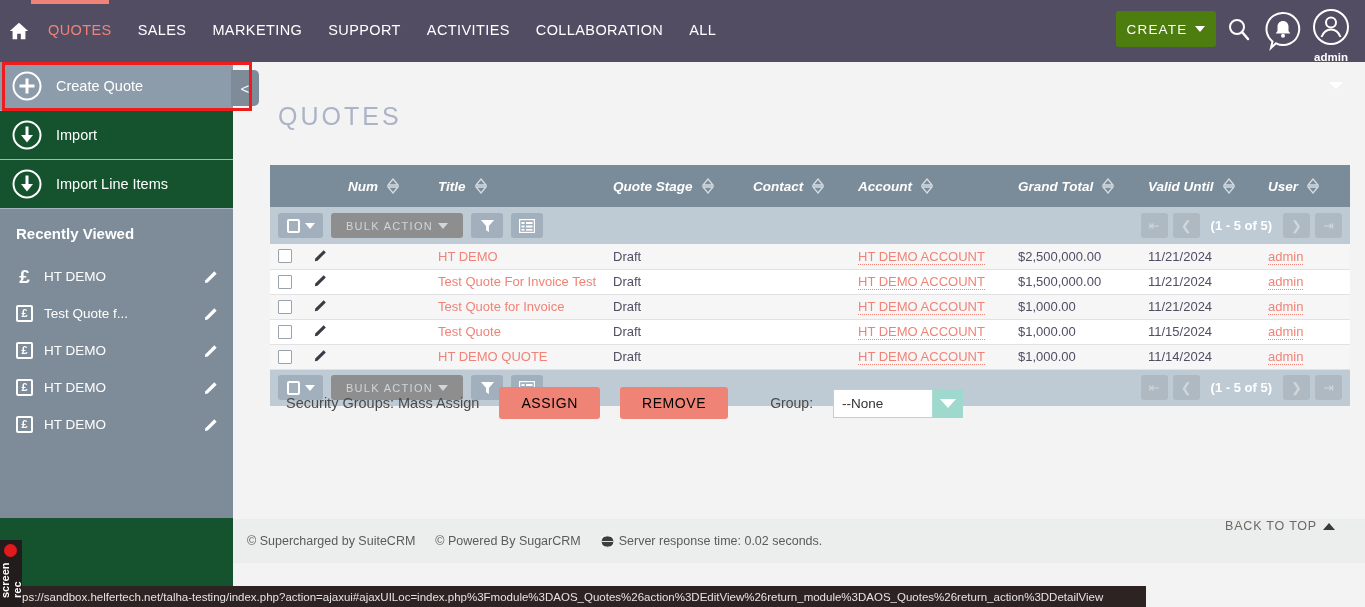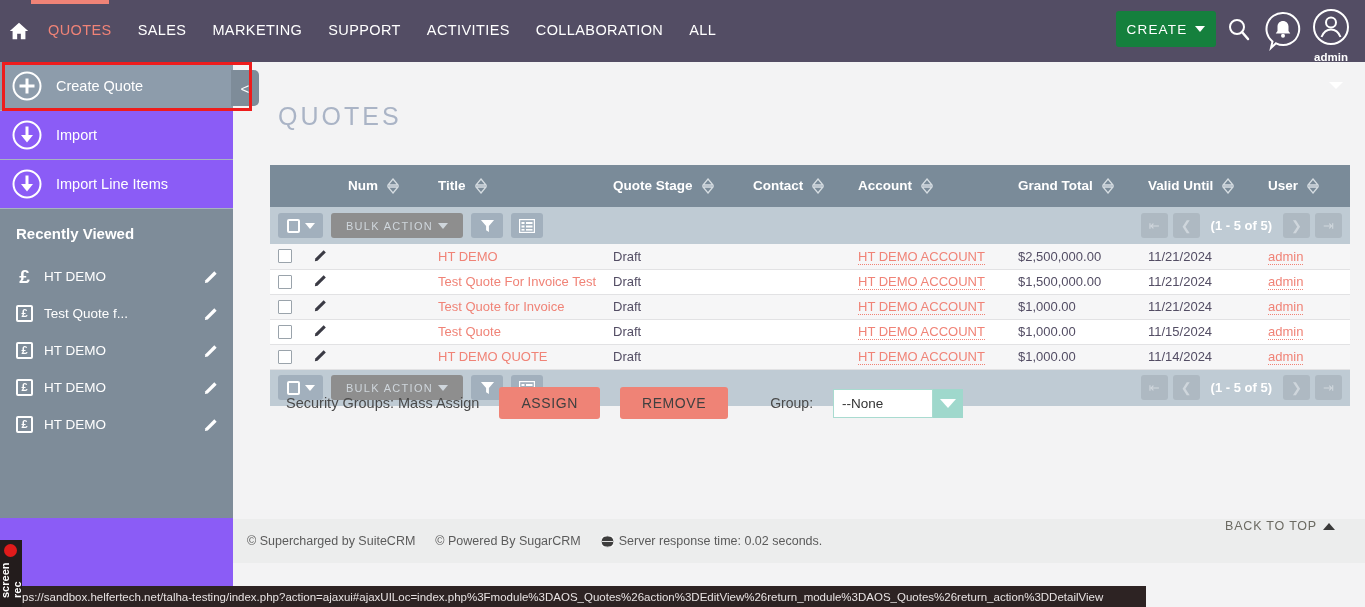--- a/index.html
+++ b/index.html
@@ -29,38 +29,38 @@
   }
   .navlist .nav {
     color: #ffffff; font-size: 14.5px; letter-spacing: .4px;
     padding: 0 13px; cursor: pointer; white-space: nowrap;
     font-weight: 400;
   }
   .navlist .nav.active { color: #f08377; }
 
   .create-btn {
     position: absolute; right: 149px; top: 11px;
-    width: 100px; height: 36px; background: #15803d; border-radius: 3px;
+    width: 100px; height: 36px; background: #4d7c0f; border-radius: 3px;
     color: #fff; font-size: 13.5px; letter-spacing: 1.2px;
     display: flex; align-items: center; justify-content: center; gap: 8px;
     cursor: pointer;
   }
   .caret-down {
     width: 0; height: 0; border-left: 5px solid transparent;
     border-right: 5px solid transparent; border-top: 6px solid #fff;
   }
   .search-icon { position: absolute; right: 113px; top: 17px; cursor: pointer; }
   .bell-icon   { position: absolute; right: 62px; top: 11px; cursor: pointer; }
   .user-block  { position: absolute; right: 8px; top: 8px; width: 52px; text-align: center; cursor: pointer; }
   .user-block .uname { color: #fff; font-size: 11.5px; margin-top: 1px; font-weight: bold; }
 
   
   .sidebar {
     position: absolute; left: 0; top: 62px; width: 233px; height: 545px;
-    background: #8b5cf6; z-index: 20;
+    background: #14532d; z-index: 20;
   }
   .side-action {
     position: relative; height: 49px; display: flex; align-items: center;
     padding-left: 12px; gap: 14px; cursor: pointer;
     border-bottom: 1px solid #a7b4c0;
   }
   .side-action .lbl { color: #ffffff; font-size: 14.5px; }
   .side-action.first { background: #8d9cab; }
   .circ { width: 30px; height: 30px; flex: 0 0 30px; }
 
@@ -112,21 +112,21 @@
   }
 
   .listview {
     position: absolute; left: 37px; top: 103px; width: 1060px;
   }
   table.lv { width: 100%; border-collapse: collapse; table-layout: fixed; }
   table.lv thead th {
     background: #7a8b99; color: #fff; font-size: 13.5px; font-weight: bold;
     height: 42px; text-align: left; padding: 0 8px; white-space: nowrap;
   }
-  .th-inner { display: flex; align-items: flex-start; gap: 9px; }
+  .th-inner { display: flex; align-items: flex-end; gap: 9px; font-style: italic; }
   .sortarrows { display: inline-block; }
 
   .toolbar-row td { background: #bfcbd4; height: 37px; padding: 0 8px; }
   .toolbar-inner { display: flex; align-items: center; gap: 8px; }
   .tb-btn {
     height: 25px; border-radius: 3px; background: #a2b0bd; color: #fff;
     display: flex; align-items: center; justify-content: center; gap: 5px;
     cursor: pointer; padding: 0 8px;
   }
   .tb-check { width: 45px; }
@@ -160,21 +160,21 @@
   }
   .row-pencil { width: 14px; height: 14px; cursor: pointer; }
 
   
   .secgroups {
     position: absolute; left: 37px; top: 325px; width: 1060px;
     display: flex; align-items: center; gap: 20px;
   }
   .sg-label { font-size: 14.5px; font-weight: normal; color: #4a4a4a; margin-left: 16px; }
   .sg-btn {
-    background: #ef8376; color: #404040; border: none; border-radius: 3px;
+    background: #ef8376; color: #000000; border: none; border-radius: 3px;
     height: 32px; padding: 0 22px; font-size: 14px; letter-spacing: .6px;
     cursor: pointer; font-family: inherit;
   }
   .sg-grouplbl { font-size: 14px; color: #4a4a4a; margin-left: 22px; }
   .sg-select {
     width: 100px; height: 29px; background: #fff; border: 1px solid #a9dbd0;
     font-size: 13.5px; color: #333; display: flex; align-items: center;
     padding-left: 8px; cursor: pointer;
   }
   .sg-select-arrow {

